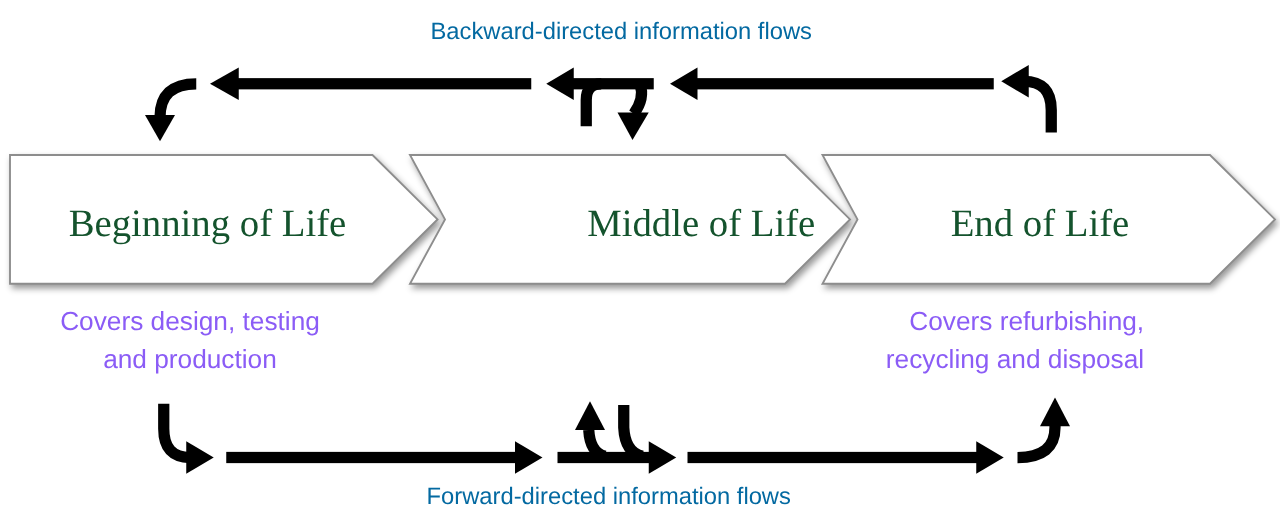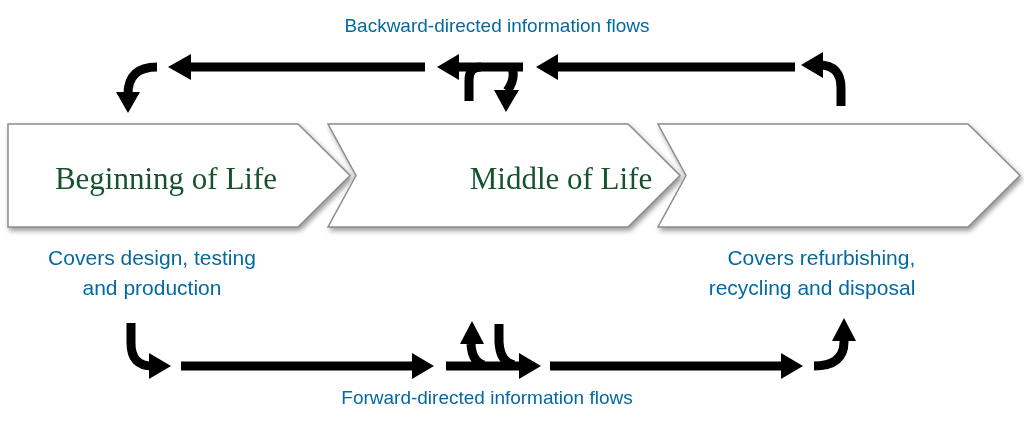--- a/index.html
+++ b/index.html
@@ -38,21 +38,21 @@
     font-family:Liberation Serif, serif;
     font-size:31px;
     color:#14532d;
     white-space:nowrap;
   }
   .stage-desc{
     position:absolute;
     transform:translateX(-50%);
     font-size:21px;
     line-height:30px;
-    color:#0369a1;
+    color:#8b5cf6;
     text-align:center;
     white-space:pre-line;
   }
 </style>
 </head>
 <body>
 
 <div class="canvas">
 
   <div class="flow-label" style="left:497px;top:15px;">Backward-directed information flows</div>
@@ -103,20 +103,21 @@
       <rect class="arrow-fill" x="550" y="361.5" width="232" height="9"></rect>
       <polygon class="arrow-fill" points="803,366 781,353 781,379"></polygon>
 
       <path class="arrow-line" d="M 814 366 Q 844 366 844 342 L 844 340"></path>
       <polygon class="arrow-fill" points="832,341 856,341 844,318"></polygon>
     </g>
   </svg>
 
   <div class="stage-title" style="left:166px;top:179px;">Beginning of Life</div>
   <div class="stage-title" style="left:533px;top:179px;margin-left:28px;">Middle of Life</div>
+  <div class="stage-title" style="left:832px;top:179px;">End of Life</div>
 
   <div class="stage-desc" style="left:152px;top:243px;">Covers design, testing
 and production</div>
   <div class="stage-desc" style="left:812px;top:243px;text-align:right;">Covers refurbishing,
 recycling and disposal</div>
 
   <div class="flow-label" style="left:487px;top:387px;text-align:right;">Forward-directed information flows</div>
 
 </div>
 

